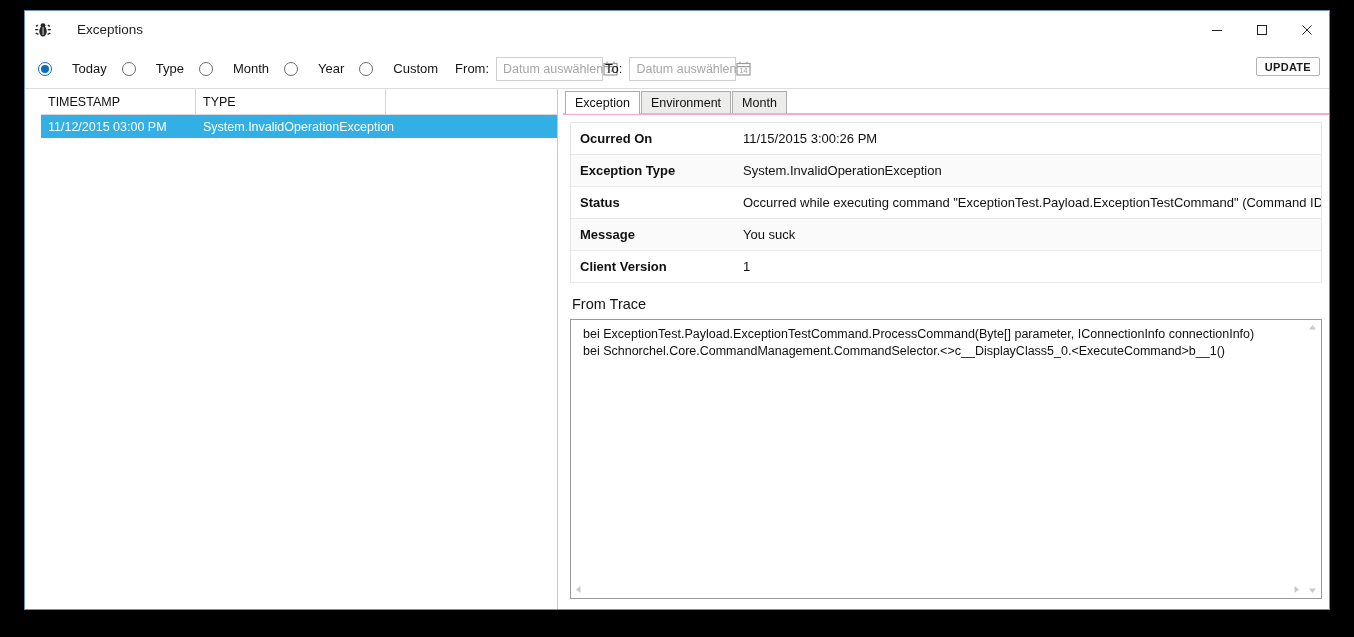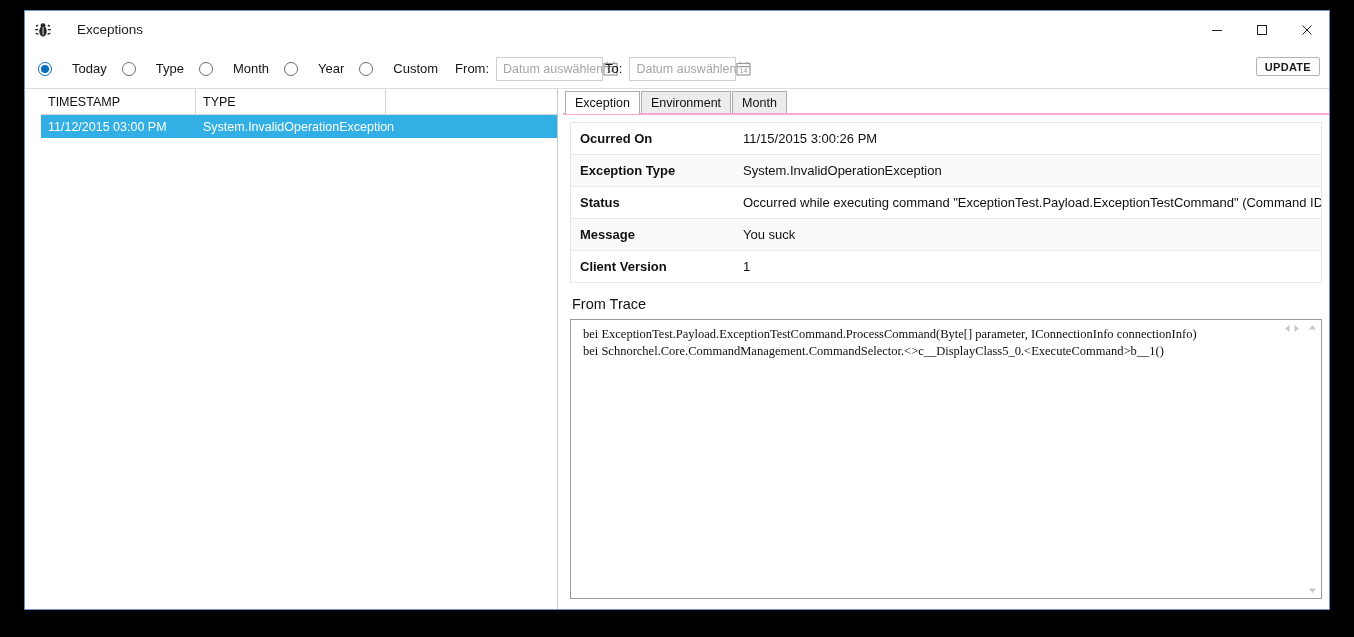--- a/index.html
+++ b/index.html
@@ -296,22 +296,22 @@
     flex: 1 1 auto;
     border: 1px solid #9b9b9b;
     background: #ffffff;
     display: flex;
     min-height: 0;
     box-sizing: border-box;
   }
   .st-inner {
     flex: 1 1 auto;
     display: flex;
+    flex-direction: column;
     min-width: 0;
-    font-family: Liberation Serif, serif;
   }
   .st-content {
     flex: 1 1 auto;
     padding: 6px 0 0 12px;
     min-height: 0;
     overflow: hidden;
   }
   .st-line {
     font-size: 12.5px;
     color: #101010;

